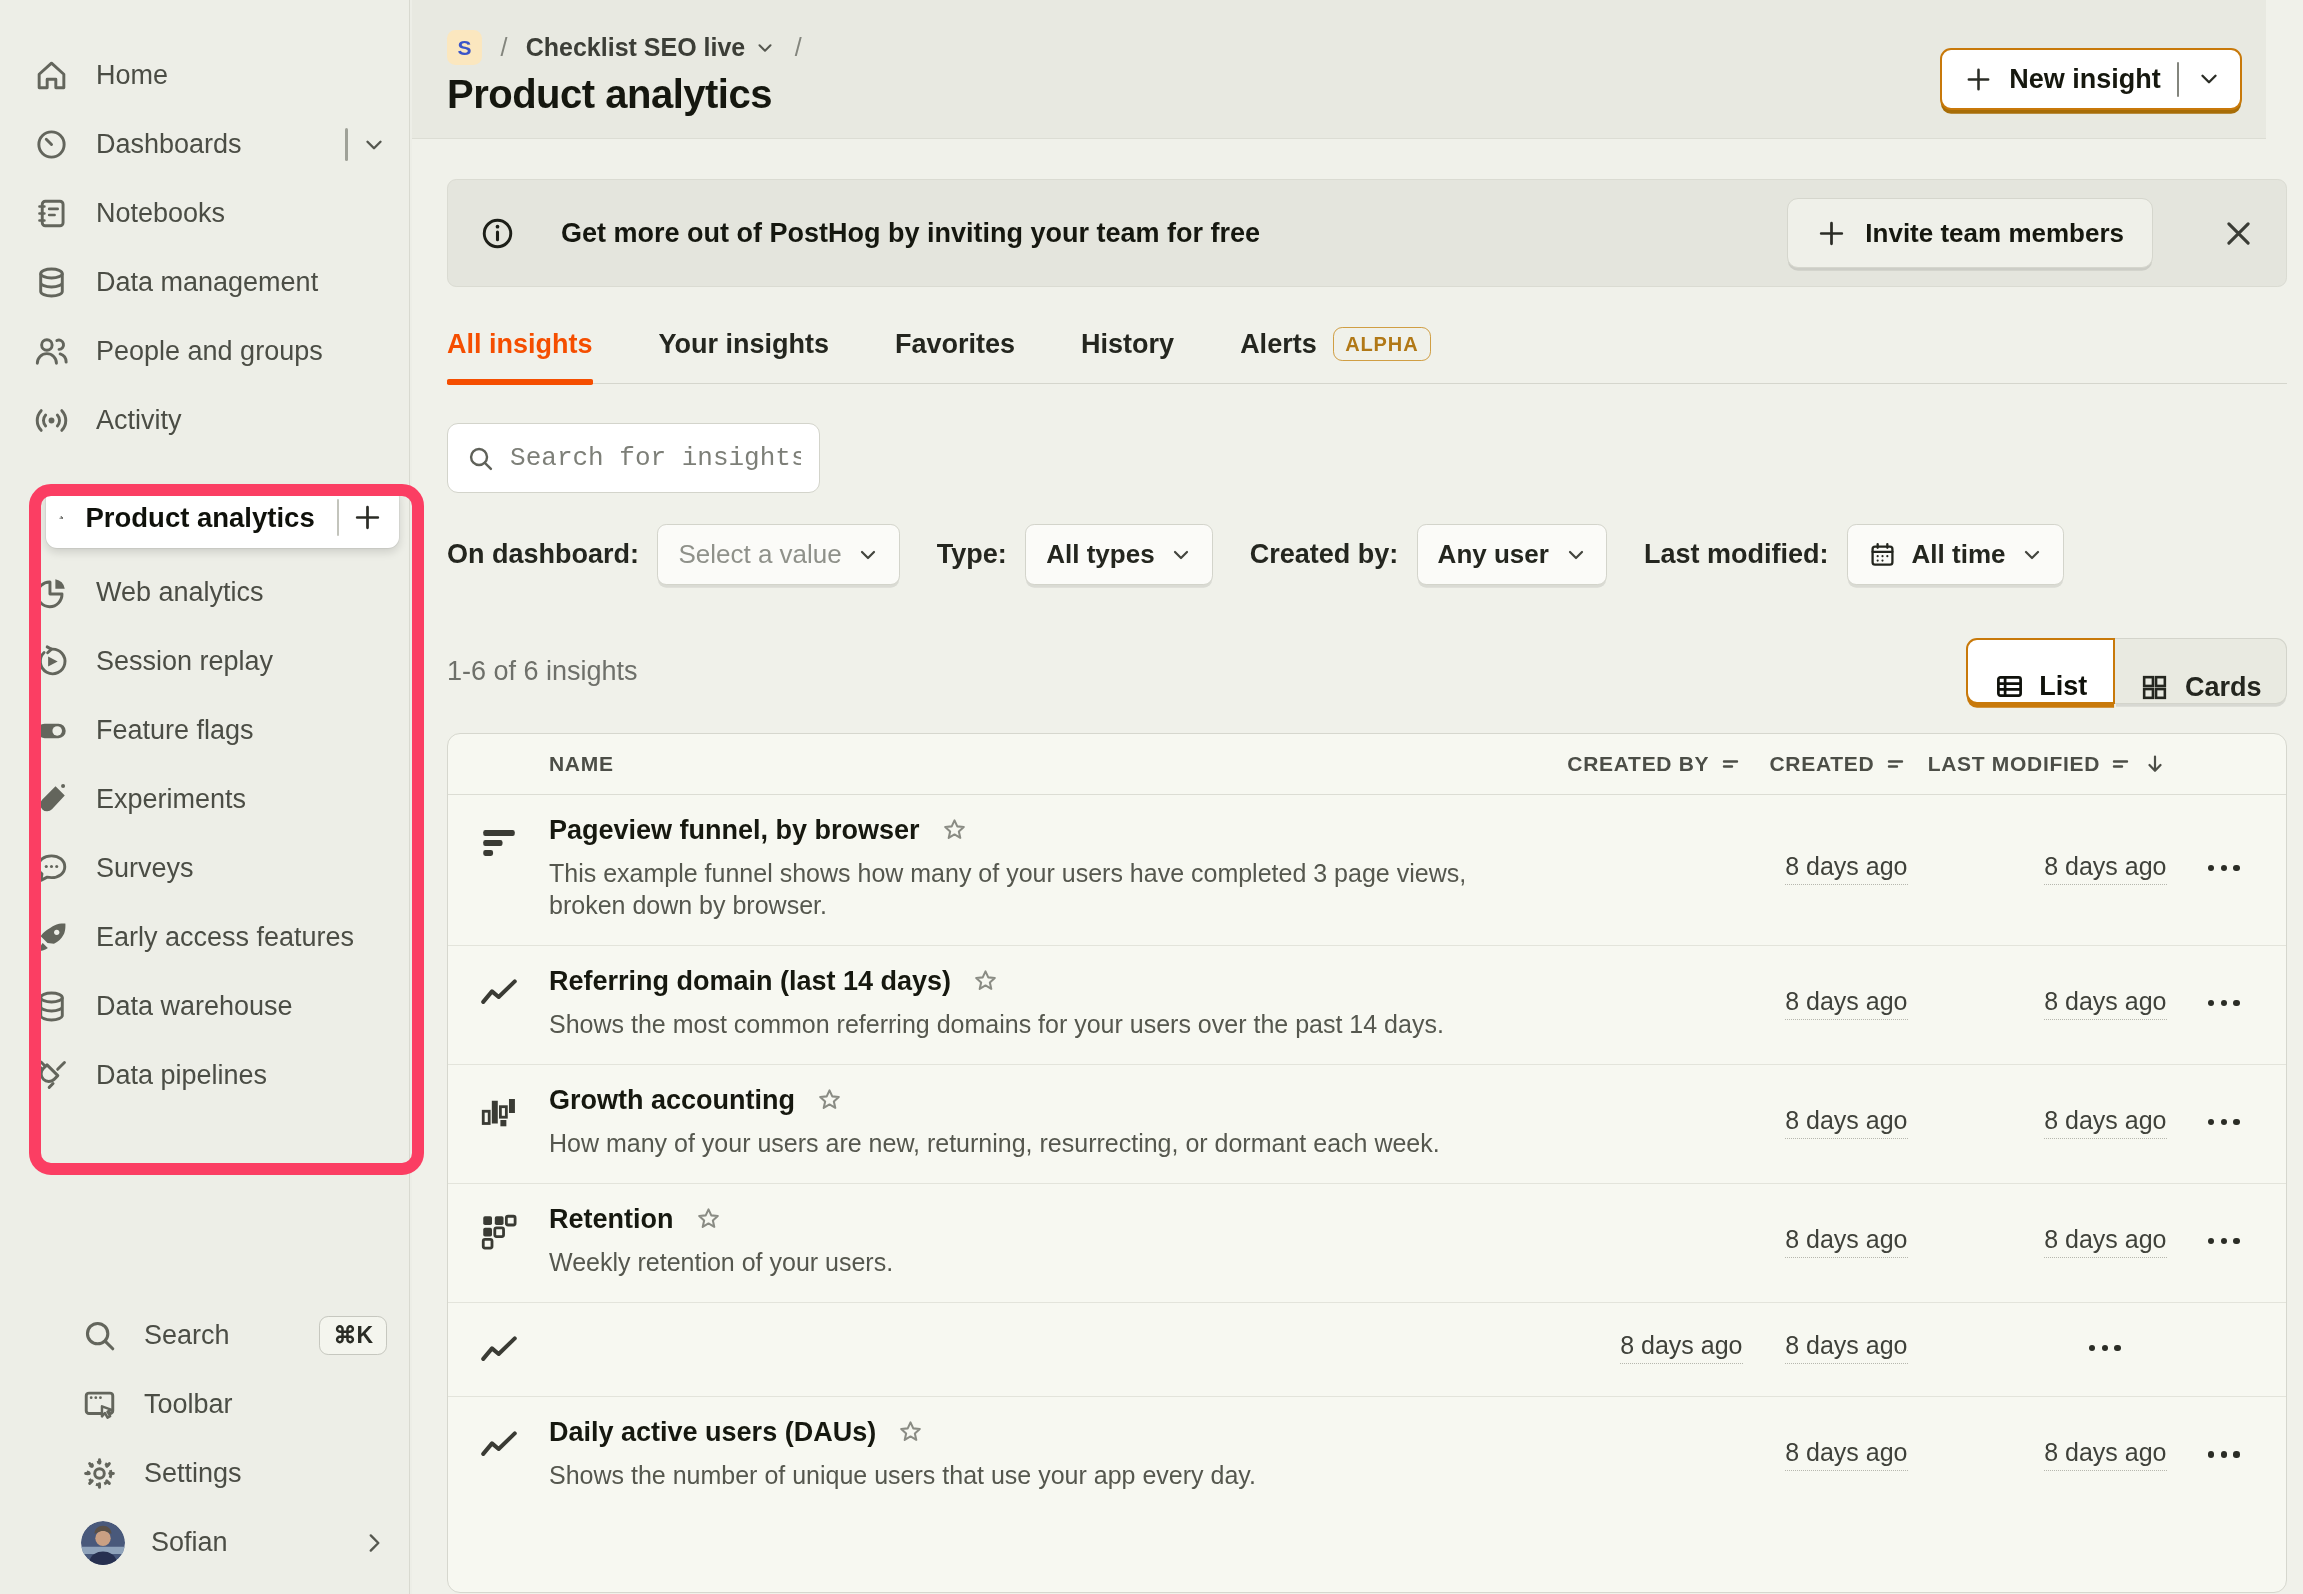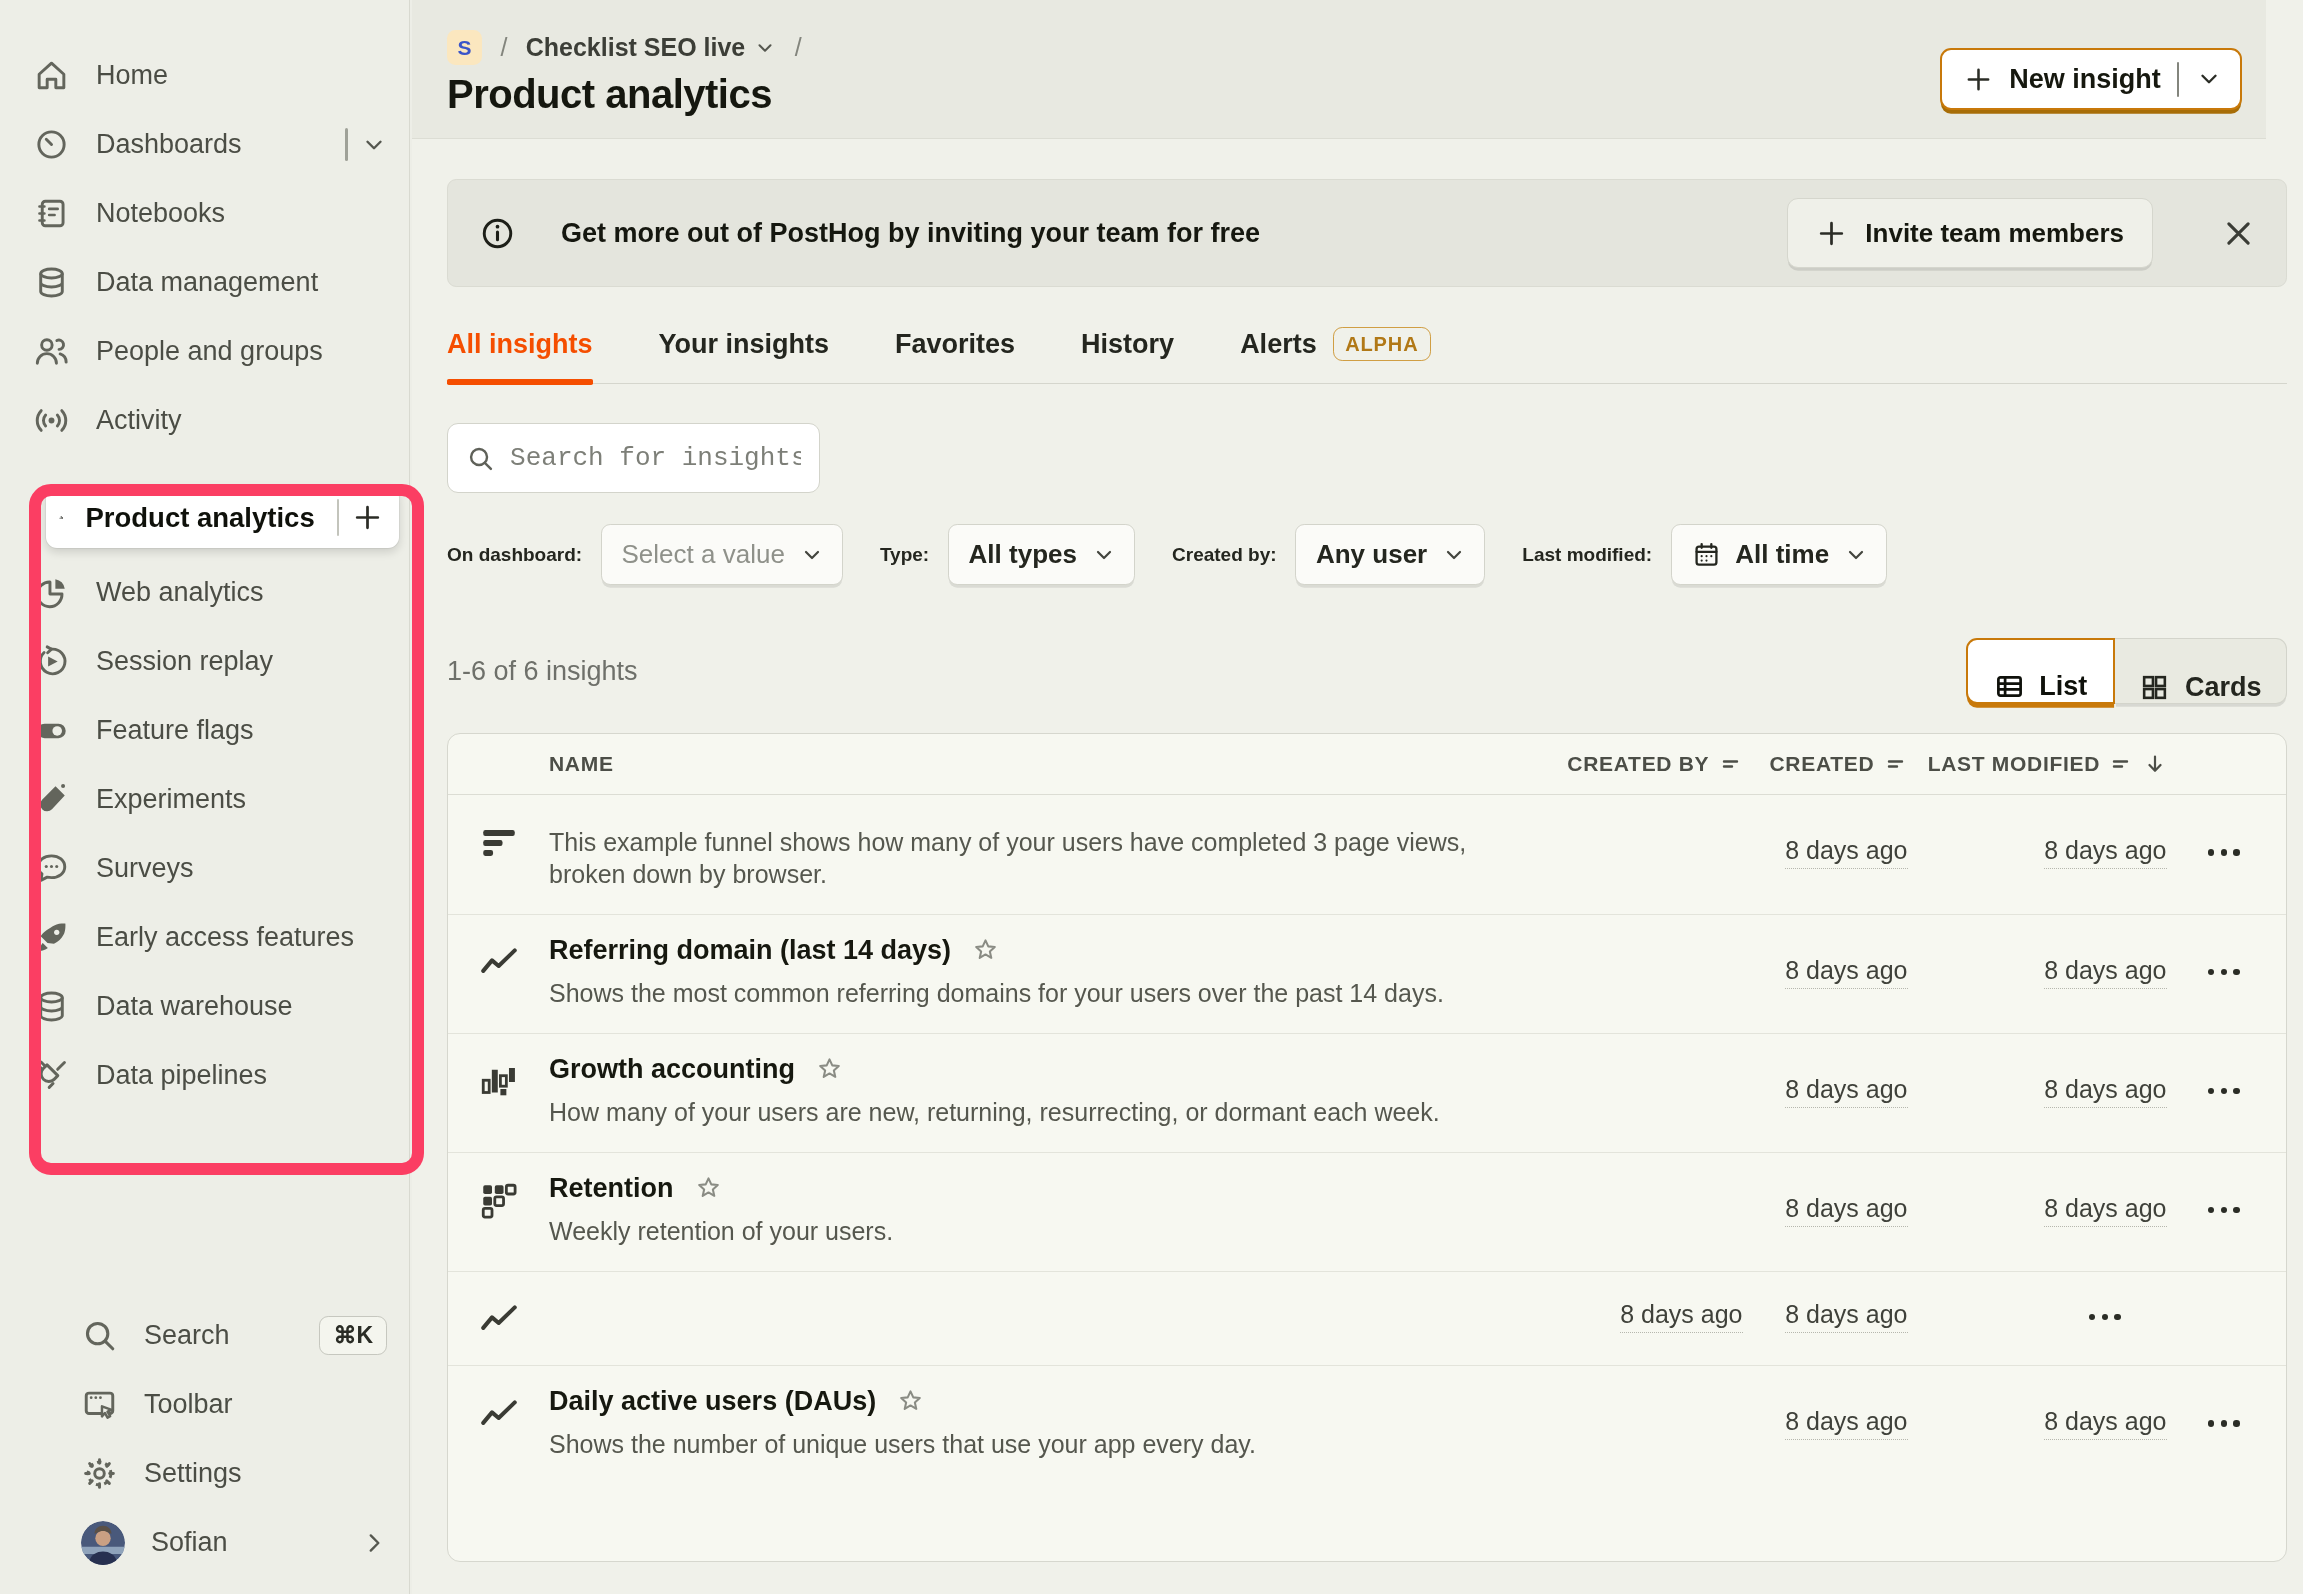--- a/index.html
+++ b/index.html
@@ -67,21 +67,21 @@
 
   
   .search-box { margin-top:39px; width:373px; height:70px; background:#ffffff; border:1.8px solid #d3d4cb; border-radius:11px; display:flex; align-items:center; gap:14.7px; padding:0 18.4px; }
   .search-box svg { width:29px; height:29px; color:#5f6159; flex:0 0 29px; }
   .search-box input { border:none; outline:none; background:transparent; font-family:Liberation Mono, monospace; font-size:26px; color:#6d28d9; width:100%; }
   .search-box input::placeholder { color:#7d7f78; }
 
   
   .filters { margin-top:31px; display:flex; align-items:center; gap:37px; }
   .fgroup { display:flex; align-items:center; gap:18.4px; }
-  .flabel { font-size:19px; font-weight:600; color:#24261f; }
+  .flabel { font-size:27px; font-weight:600; color:#24261f; }
   .fbtn { height:61px; padding:0 18.4px 0 20px; background:#fbfbf8; border:1.8px solid #d3d4cb; border-radius:9.2px; box-shadow:0 3.7px 0 -0.9px rgba(0,0,0,.09);
     display:inline-flex; align-items:center; gap:14.7px; font-size:26px; font-weight:600; color:#24261f; cursor:pointer; }
   .fbtn .chev { width:24px; height:24px; color:#43453e; }
   .fbtn.muted-value { color:#8f918a; font-weight:500; }
   .cal-ic { width:29px; height:29px; color:#24261f; }
 
   
   .count-row { margin-top:53px; display:flex; align-items:center; }
   .count-text { font-size:27px; color:#6e706a; }
   .view-toggle { margin-left:auto; display:flex; }
@@ -585,20 +585,26 @@
           <div></div>
         </div>
 
         <div class="trow">
           <div class="cell-icon">
               <svg viewBox="0 0 24 24">
                 <use href="#i-funnel"></use>
               </svg>
             </div>
           <div class="cell-main">
+            <div class="row-name">
+                <span class="nm">Pageview funnel, by browser</span>
+              <svg class="star-ic" viewBox="0 0 24 24">
+                  <use href="#i-star"></use>
+                </svg>
+              </div>
             <div class="row-desc">This example funnel shows how many of your users have completed 3 page views, broken down by browser.</div>
           </div>
           <div class="cell-by"></div>
           <div class="cell-date">
               <span>8 days ago</span>
             </div>
           <div class="cell-date">
               <span>8 days ago</span>
             </div>
           <div class="cell-more">

